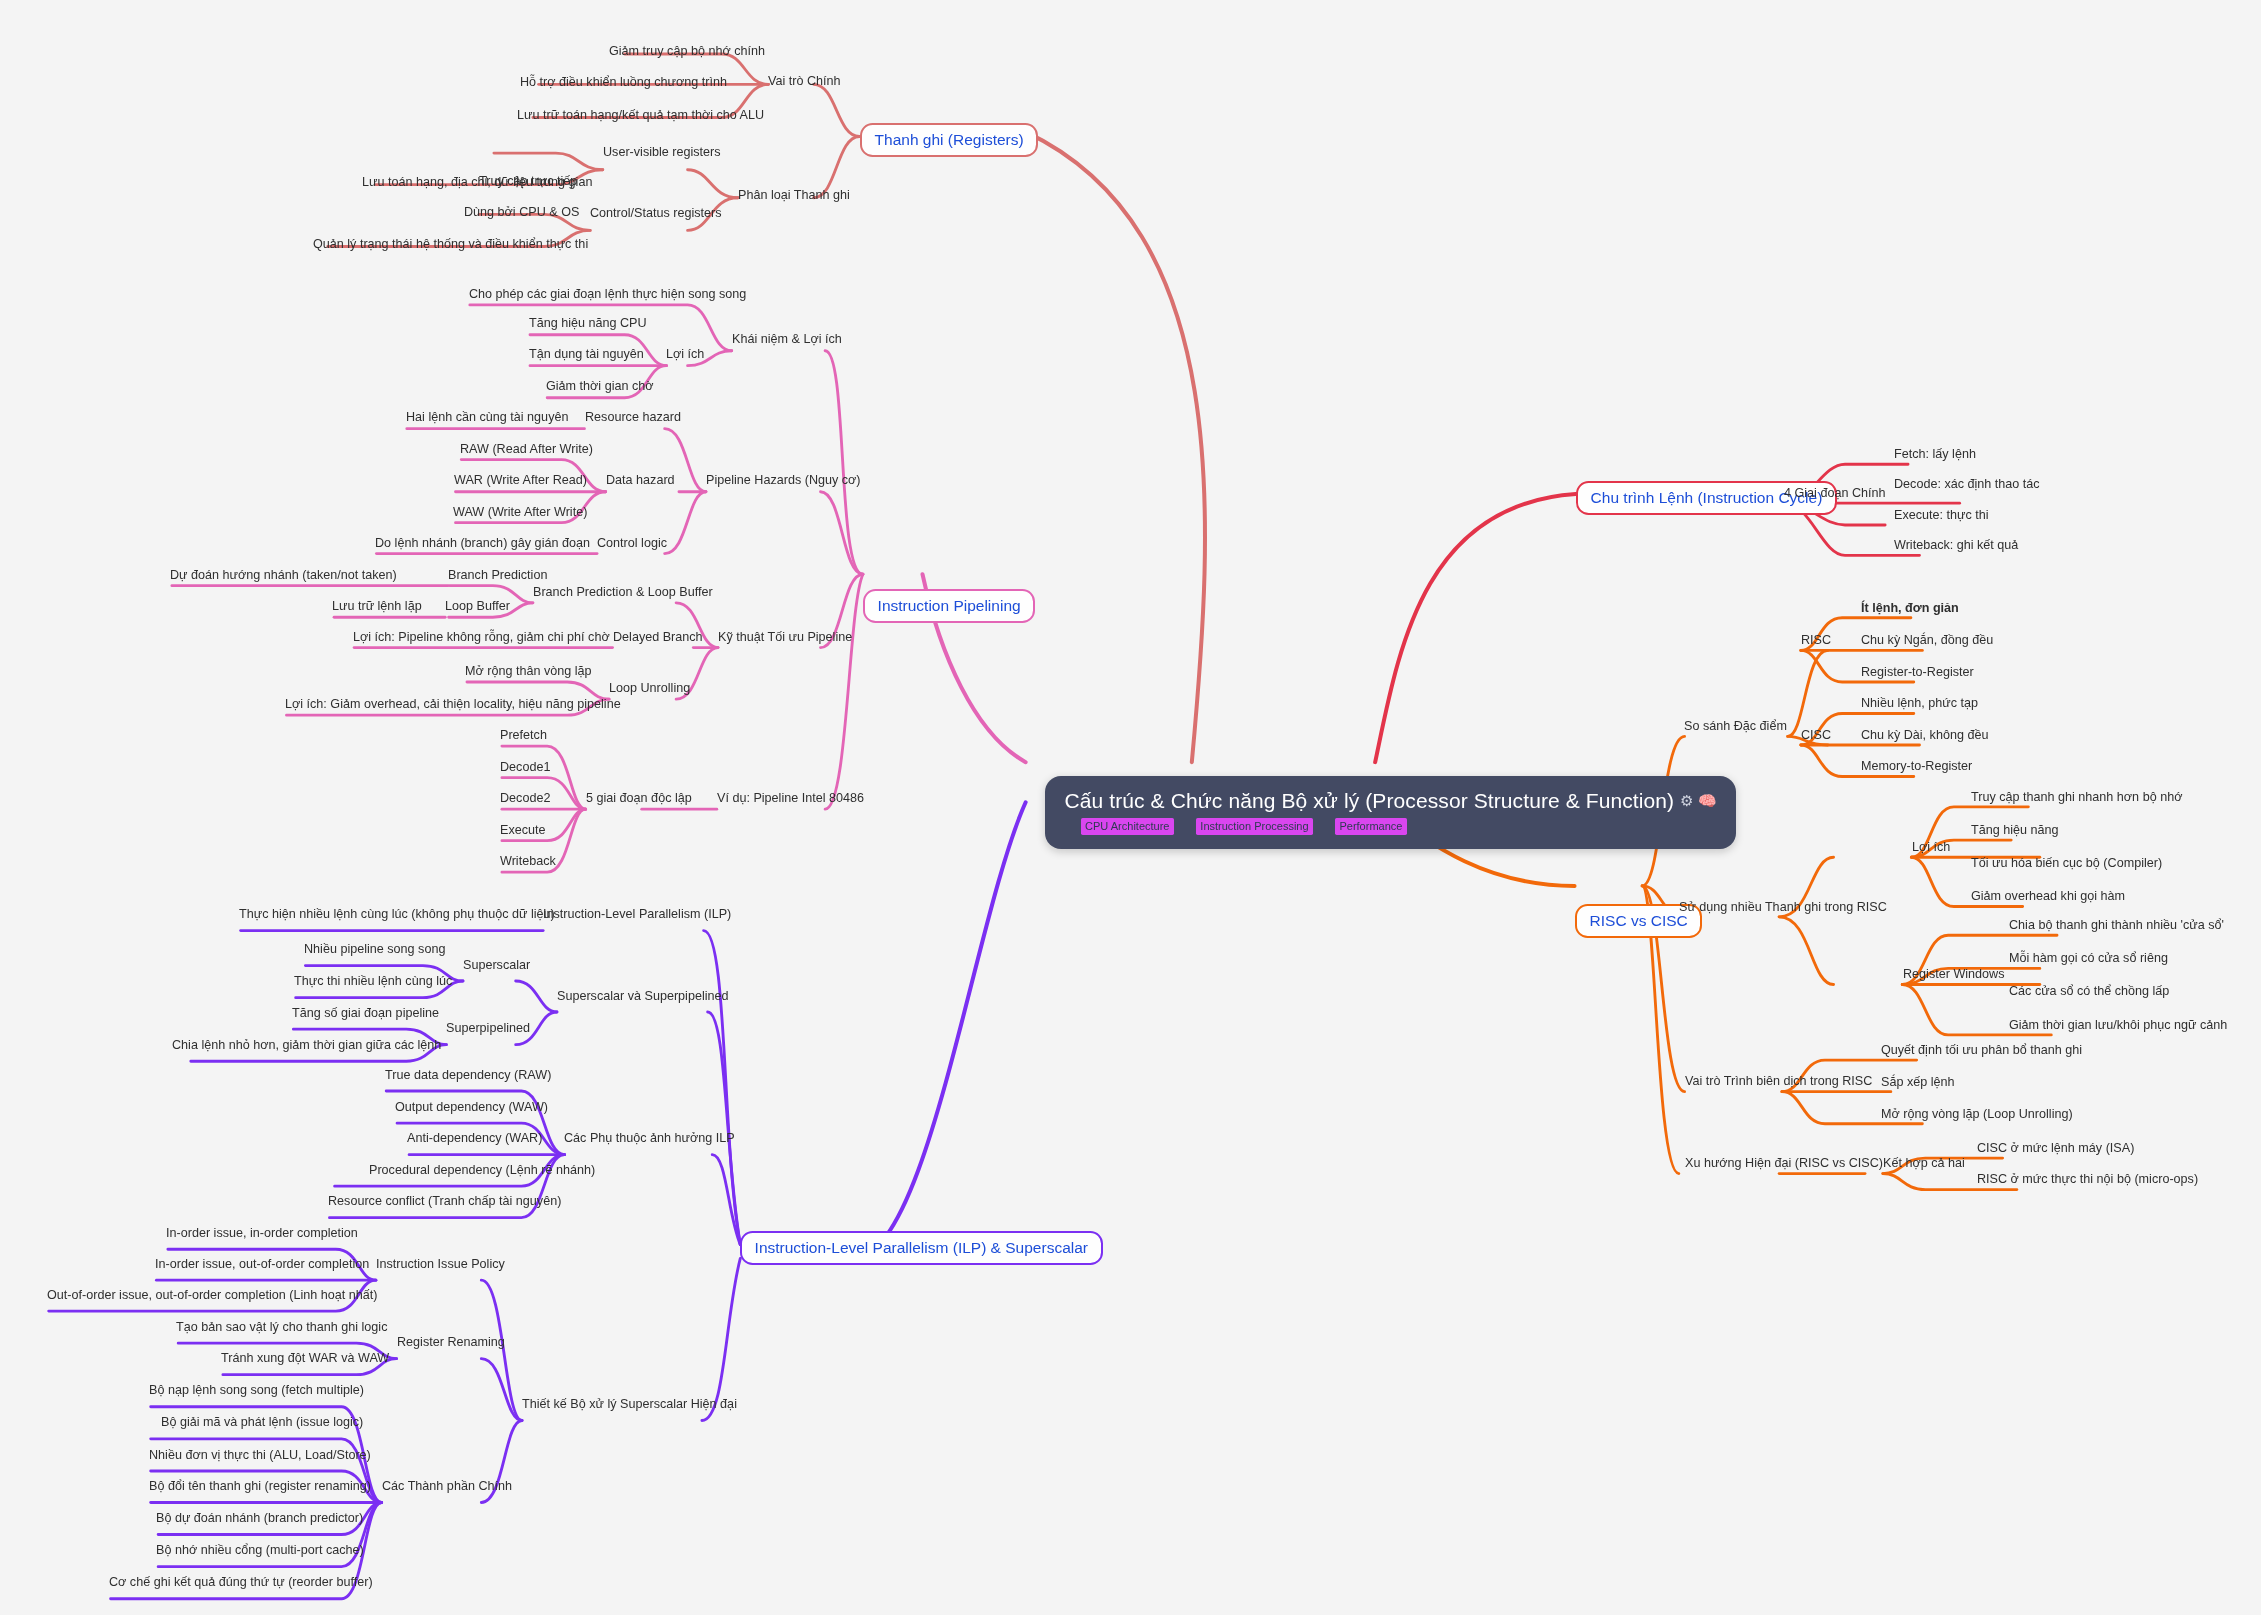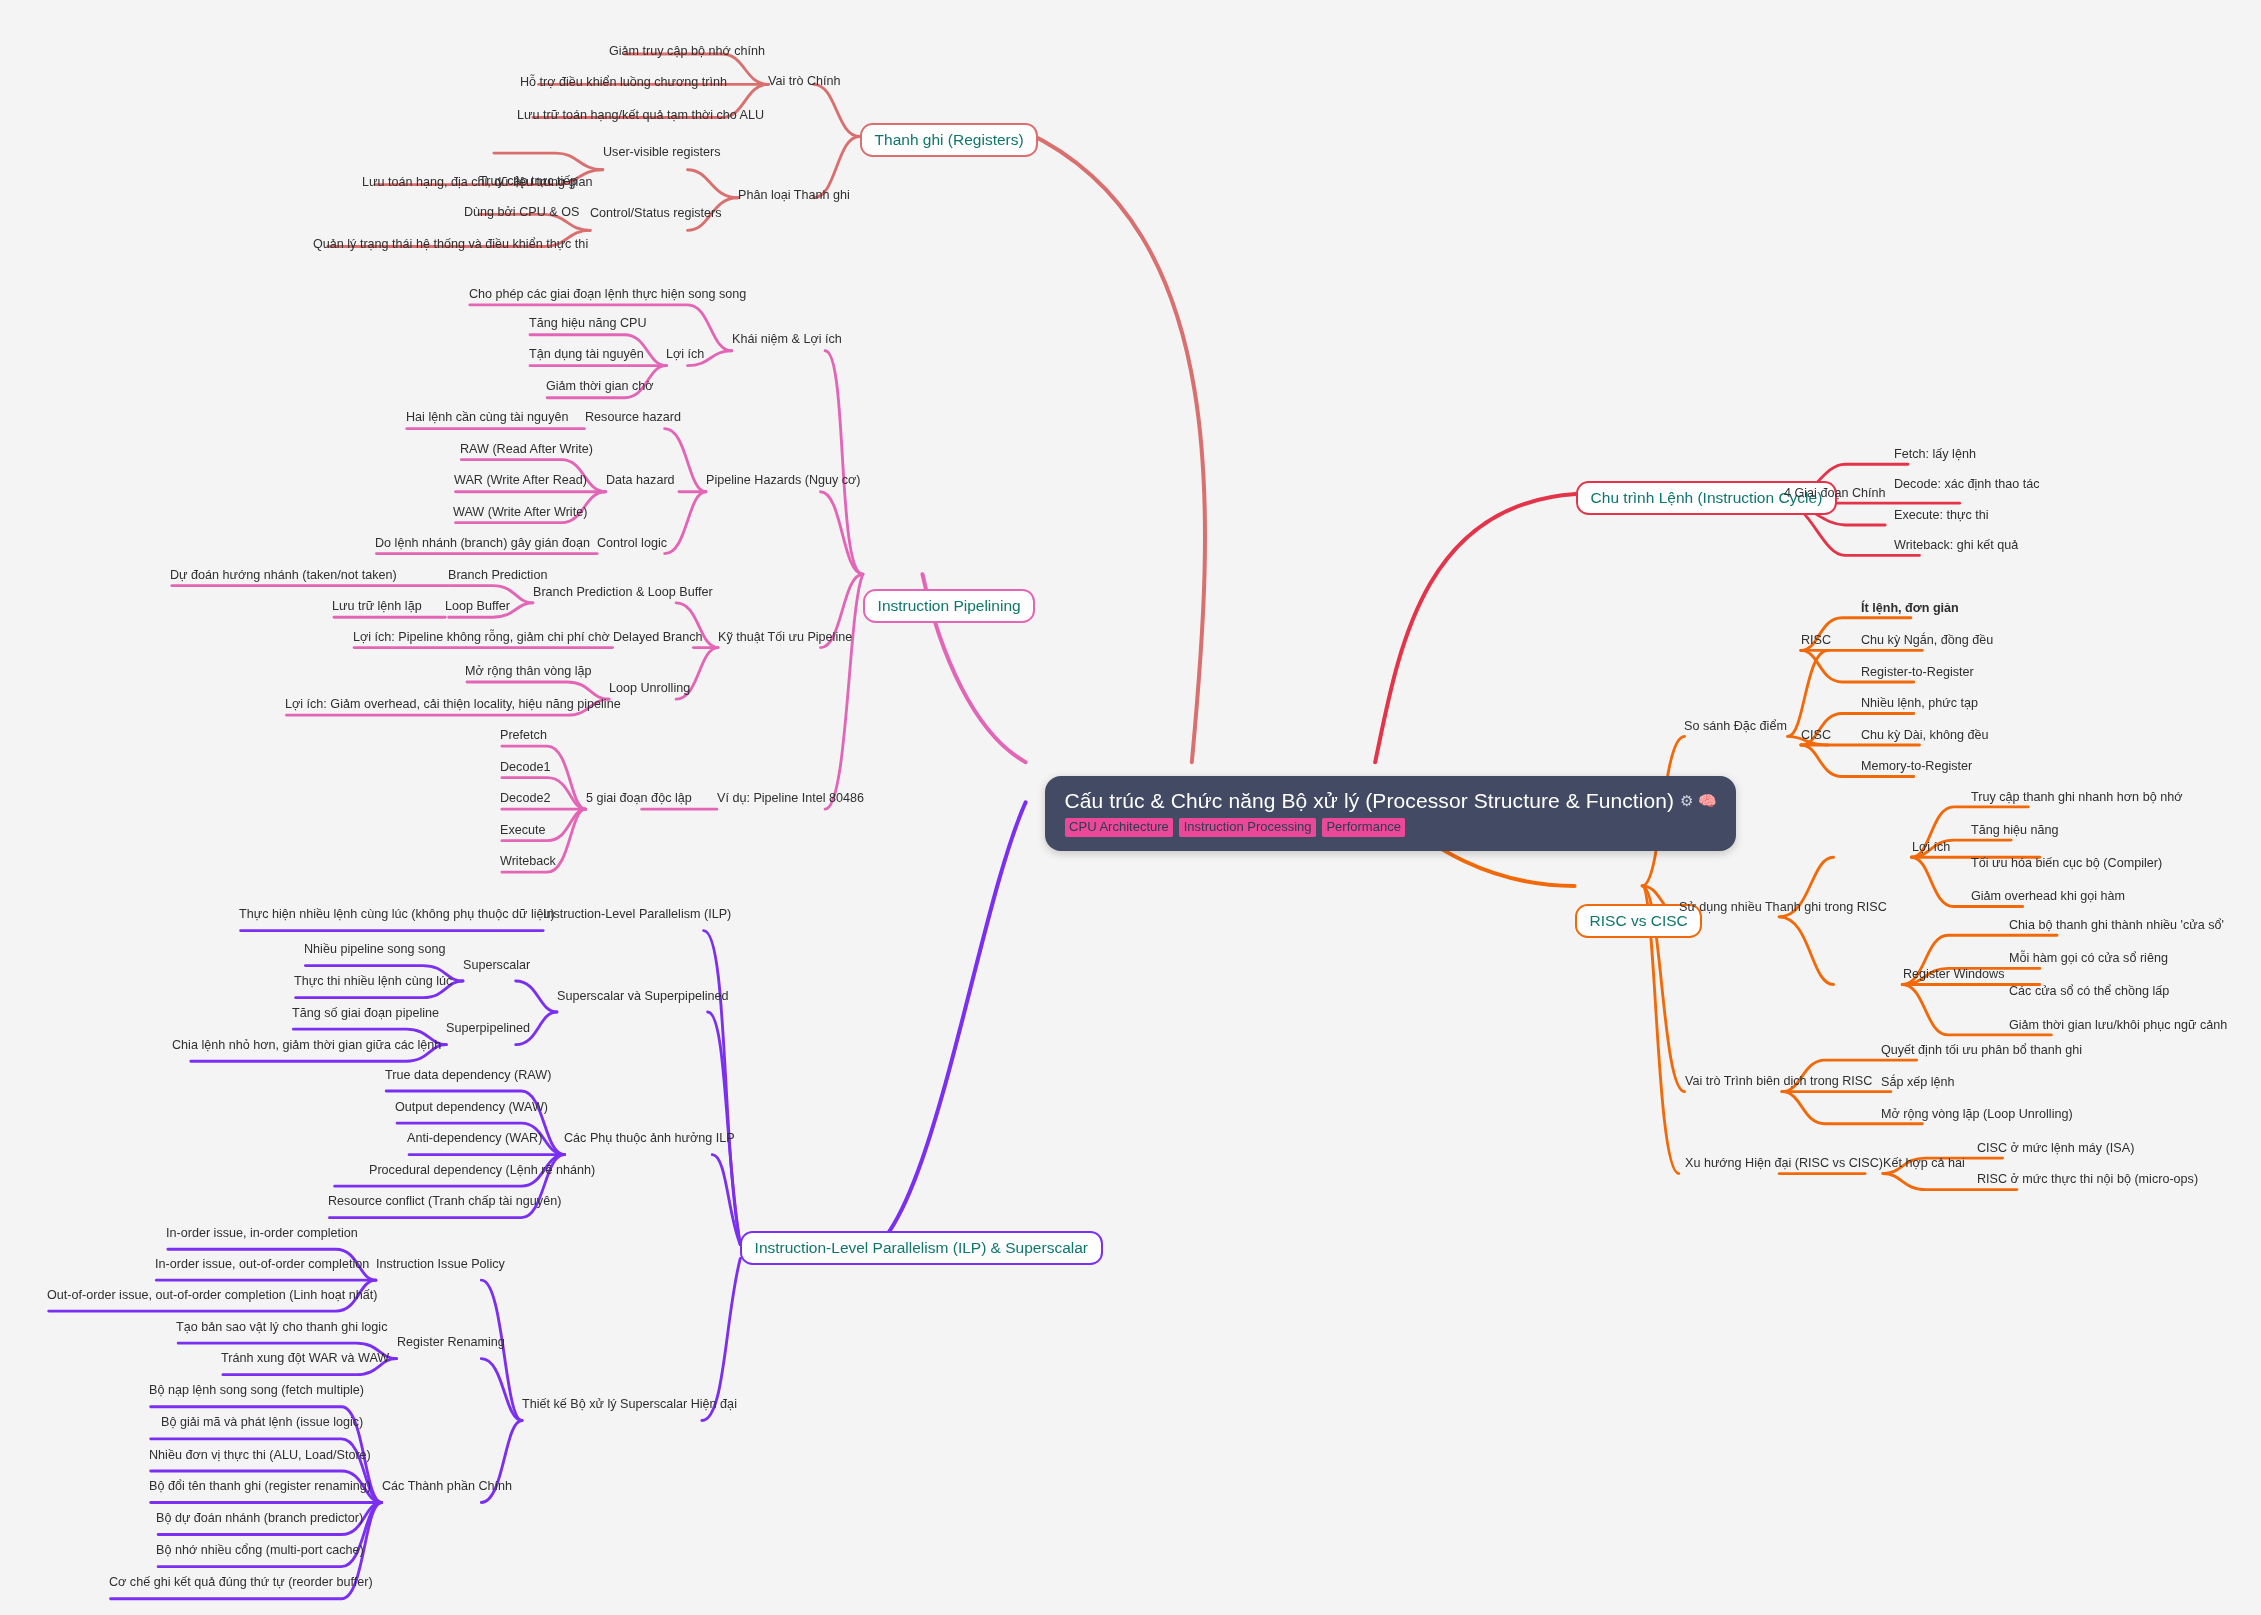--- a/index.html
+++ b/index.html
@@ -20,28 +20,28 @@
   .root {
     background:#434a63; border-radius:16px;
     padding:12.6px 19.5px 13.8px 19.5px;
     box-shadow:0 2.3px 8px rgba(0,0,0,.18);
     display:flex; flex-direction:column; gap:5.7px;
   }
   .root-title { color:#fff; font-size:21px; letter-spacing:0.1px; display:flex; align-items:center; gap:5.7px; }
   .root-icons { display:inline-flex; align-items:center; gap:4.6px; }
   .root-tags { display:flex; gap:5.7px; }
   .root-tag {
-    background:#ec4899; color:#2e3a52; font-size:13px;
-    padding:1.7px 4.6px 2.3px 4.6px; border-radius:1.7px; line-height:1.15;
+    background:#d946ef; color:#2e3a52; font-size:11px;
+    padding:1.7px 4.6px 2.3px 4.6px; border-radius:1.7px; line-height:1.15;margin-left:16px;
   }
 
   
   .pill {
     background:#fefefe; border-radius:12.6px; border:2.3px solid #888;
-    padding:6.3px 12.6px; font-size:15.5px; color:#0f766e; line-height:1.15;
+    padding:6.3px 12.6px; font-size:15.5px; color:#1d4ed8; line-height:1.15;
   }
   .pill.c-salmon { border-color:#d9706f; }
   .pill.c-crimson { border-color:#e3344a; }
   .pill.c-pink   { border-color:#e365b6;margin-top:40px; }
   .pill.c-orange { border-color:#f2690a; }
   .pill.c-purple { border-color:#7b2ff2; }
 
   
   .lbl { font-size:12.6px; color:#2f2f2f; line-height:1.2; }
 </style>

